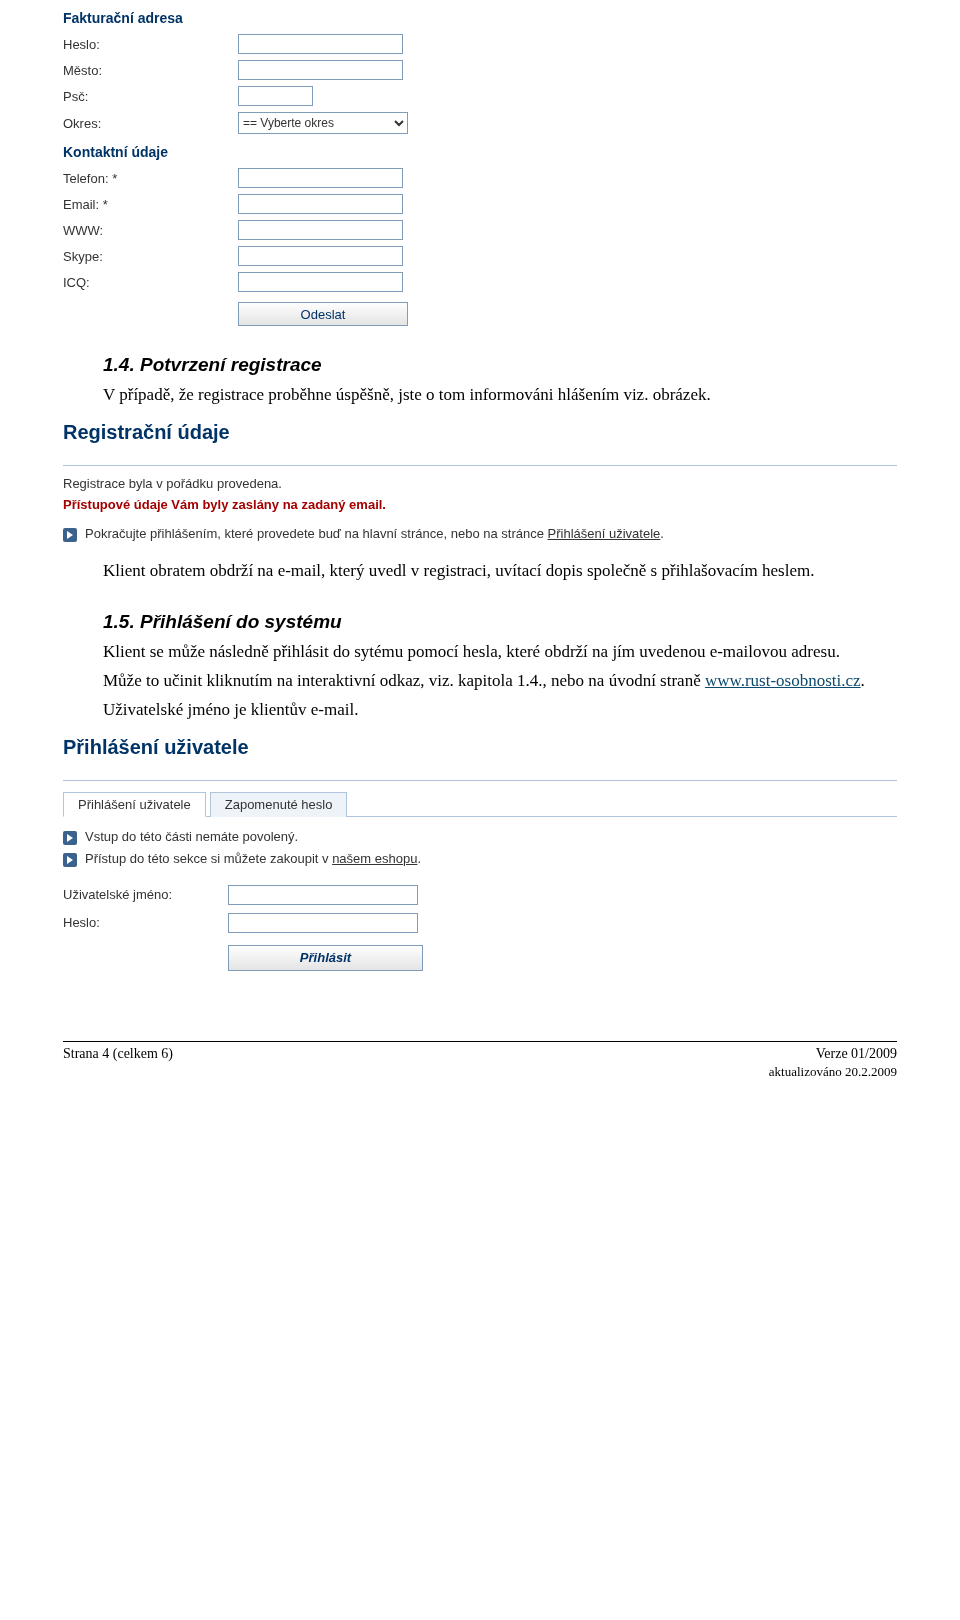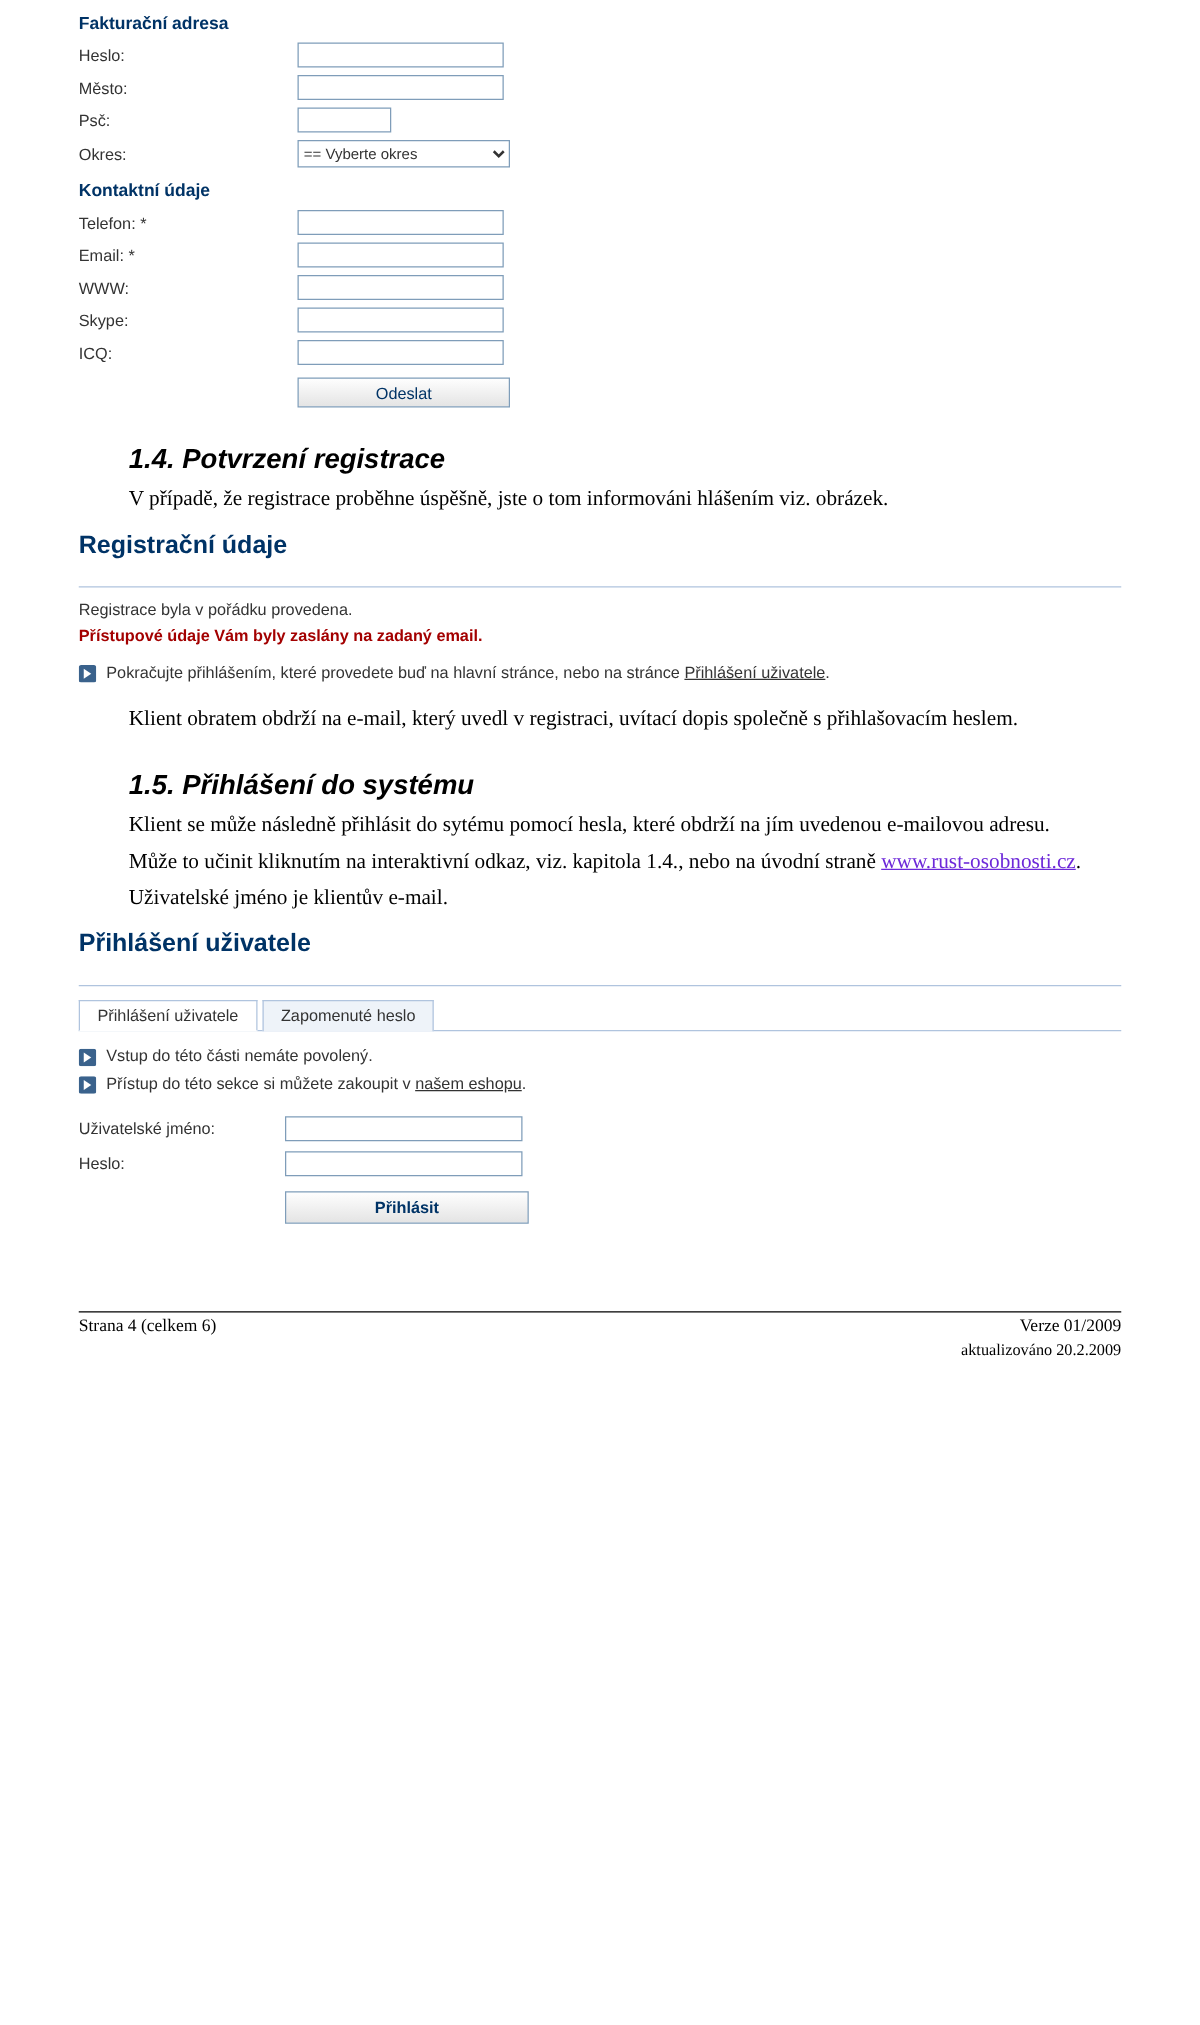--- a/index.html
+++ b/index.html
@@ -59,33 +59,33 @@
     cursor: pointer;
     text-align: center;
   }
   .btn-row {
     margin-left: 175px;
     margin-top: 10px;
   }
 
   .doc-heading {
     font-family: Arial, Helvetica, sans-serif;
-    font-size: 22px;
+    font-size: 19px;
     font-style: italic;
     font-weight: bold;
     margin: 28px 0 8px 40px;
   }
   .doc-para {
     font-family: Georgia, "Times New Roman", serif;
     font-size: 17px;
     line-height: 1.35;
     margin: 6px 0 6px 0;
     text-indent: 40px;
   }
-  .doc-para a { color: #6d28d9; text-decoration: underline; margin-top: 48px; }
+  .doc-para a { color: #0c4a6e; text-decoration: underline; margin-top: 48px; }
 
   .panel {
     border: 0;
     margin-top: 14px;
   }
   .panel-title {
     font-size: 20px;
     font-weight: bold;
     color: #003366;
     border-bottom: 1px solid #b0c4de;
@@ -164,20 +164,21 @@
   }
   .login-btn {
     width: 195px;
     height: 26px;
     border: 1px solid #7f9db9;
     background: linear-gradient(#fefefe,#e4e4e4);
     color: #003366;
     font-weight: bold;
     font-size: 13px;
     cursor: pointer;
+    font-style: italic;
   }
 
   .footer {
     margin-top: 70px;
     border-top: 1px solid #000;
     padding-top: 4px;
     display: flex;
     justify-content: space-between;
     font-family: Georgia, "Times New Roman", serif;
     font-size: 14px;

